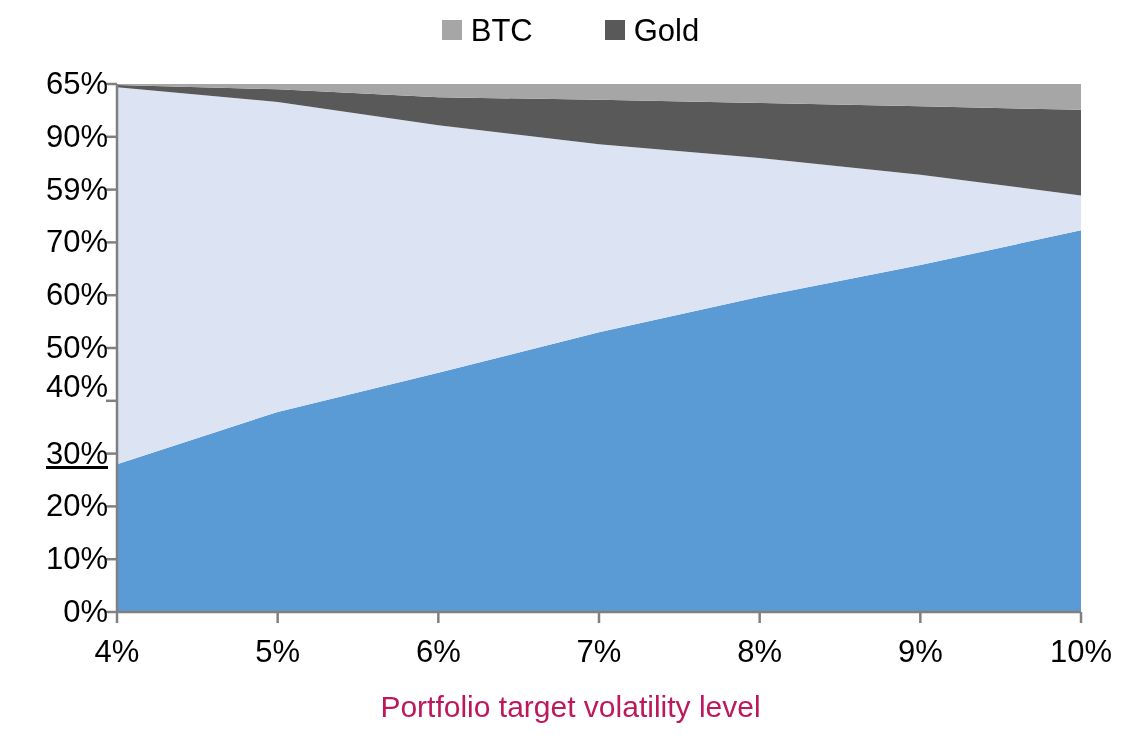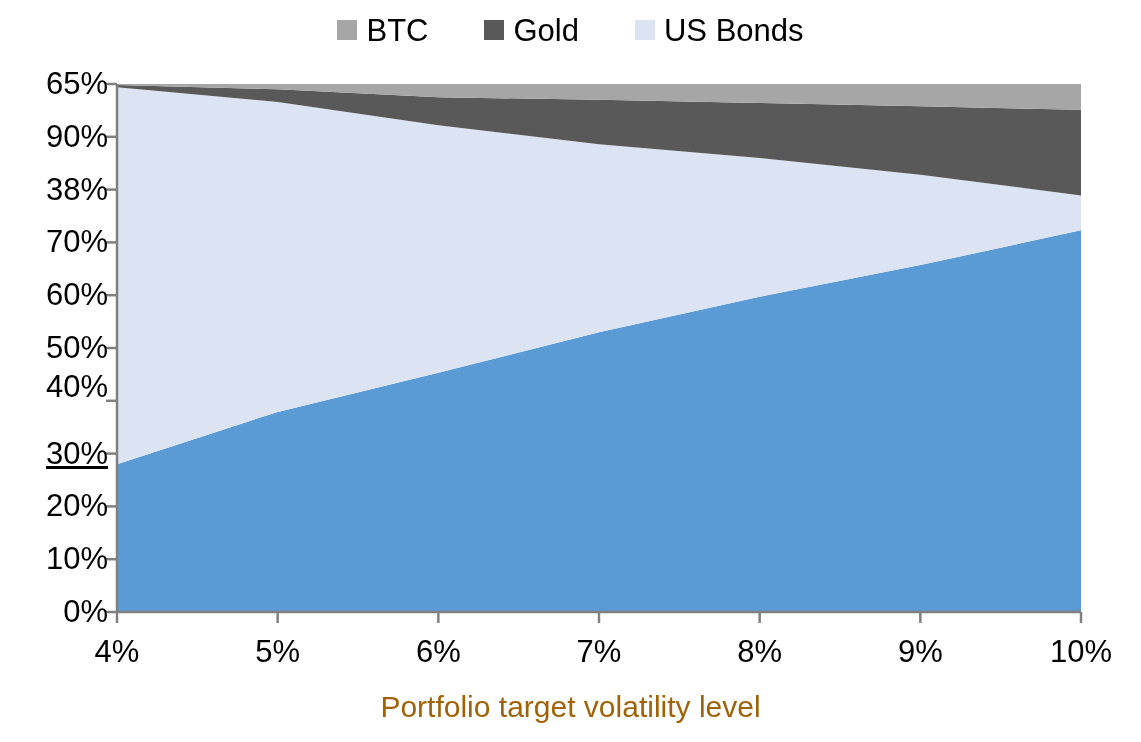--- a/index.html
+++ b/index.html
@@ -24,21 +24,21 @@
   #legend {
     position: absolute;
     left: 0;
     top: 8px;
     width: 1141px;
     height: 44px;
     display: flex;
     flex-direction: row;
     align-items: center;
     justify-content: center;
-    gap: 0px;
+    gap: 16px;
   }
   .legend-entry {
     display: flex;
     flex-direction: row;
     align-items: center;
     margin-right: 56px;
   }
   .legend-entry:last-child { margin-right: 0; }
   .legend-swatch {
     width: 20px;
@@ -103,40 +103,36 @@
     transform: translateX(-50%);
   }
   #xaxis-title {
     position: absolute;
     left: 0;
     top: 690px;
     width: 1141px;
     text-align: center;
     font-size: 30px;
     line-height: 34px;
-    color: #a16207;
+    color: #be185d;
   }
 </style>
 </head>
 <body>
 
 <div id="chart-root">
 
   <div id="legend">
       <div class="legend-entry">
         <span class="legend-swatch" style="background: rgb(166, 166, 166);"></span>
         <span class="legend-label">BTC</span>
       </div>
       <div class="legend-entry">
         <span class="legend-swatch" style="background: rgb(89, 89, 89);"></span>
         <span class="legend-label">Gold</span>
-      </div>
-      <div class="legend-entry">
-        <span class="legend-swatch" style="background: rgb(220, 227, 242);"></span>
-        <span class="legend-label">US Bonds</span>
       </div>
     </div>
 
   <div id="plot-wrap">
     <svg id="plot-svg" width="1141" height="742">
         <path d="M 117 464.15999999999997 L 277.66666666666663 411.88800000000003 L 438.3333333333333 372.81600000000003 L 599 332.15999999999997 L 759.6666666666666 296.784 L 920.3333333333334 265.104 L 1081 230.25600000000003 L 1081 612 L 920.3333333333334 612 L 759.6666666666666 612 L 599 612 L 438.3333333333333 612 L 277.66666666666663 612 L 117 612 Z" fill="#5B9BD5" stroke="none"></path>
         <path d="M 117 87.16799999999989 L 277.66666666666663 101.952 L 438.3333333333333 125.18400000000003 L 599 144.19200000000006 L 759.6666666666666 157.92000000000002 L 920.3333333333334 174.81599999999997 L 1081 195.40800000000002 L 1081 230.25600000000003 L 920.3333333333334 265.104 L 759.6666666666666 296.784 L 599 332.15999999999997 L 438.3333333333333 372.81600000000003 L 277.66666666666663 411.88800000000003 L 117 464.15999999999997 Z" fill="#DCE3F2" stroke="none"></path>
         <path d="M 117 85.05599999999993 L 277.66666666666663 89.27999999999997 L 438.3333333333333 97.20000000000005 L 599 99.84000000000003 L 759.6666666666666 103.00799999999998 L 920.3333333333334 106.17599999999999 L 1081 109.87200000000001 L 1081 195.40800000000002 L 920.3333333333334 174.81599999999997 L 759.6666666666666 157.92000000000002 L 599 144.19200000000006 L 438.3333333333333 125.18400000000003 L 277.66666666666663 101.952 L 117 87.16799999999989 Z" fill="#595959" stroke="none"></path>
         <path d="M 117 83.99999999999989 L 277.66666666666663 84 L 438.3333333333333 84.00000000000011 L 599 84 L 759.6666666666666 84 L 920.3333333333334 83.99999999999989 L 1081 84 L 1081 109.87200000000001 L 920.3333333333334 106.17599999999999 L 759.6666666666666 103.00799999999998 L 599 99.84000000000003 L 438.3333333333333 97.20000000000005 L 277.66666666666663 89.27999999999997 L 117 85.05599999999993 Z" fill="#A6A6A6" stroke="none"></path>
         <line x1="117" y1="84" x2="117" y2="612" stroke="#808080" stroke-width="2.5"></line>
@@ -164,21 +160,21 @@
 
   <div id="ytick-labels">
       <div class="ytick-label" style="top: 596px;">0%</div>
       <div class="ytick-label" style="top: 543.2px;">10%</div>
       <div class="ytick-label" style="top: 490.4px;">20%</div>
       <div class="ytick-label" style="top: 437.6px; text-decoration: underline;">30%</div>
       <div class="ytick-label" style="top: 371px;">40%</div>
       <div class="ytick-label" style="top: 332px;">50%</div>
       <div class="ytick-label" style="top: 279.2px;">60%</div>
       <div class="ytick-label" style="top: 226.4px;">70%</div>
-      <div class="ytick-label" style="top: 173.6px;">38%</div>
+      <div class="ytick-label" style="top: 173.6px;">59%</div>
       <div class="ytick-label" style="top: 120.8px;">90%</div>
       <div class="ytick-label" style="top: 68px;">65%</div>
     </div>
 
   <div id="xtick-labels">
       <div class="xtick-label" style="left: 117px; top: 636px;">4%</div>
       <div class="xtick-label" style="left: 277.667px; top: 636px;">5%</div>
       <div class="xtick-label" style="left: 438.333px; top: 636px;">6%</div>
       <div class="xtick-label" style="left: 599px; top: 636px;">7%</div>
       <div class="xtick-label" style="left: 759.667px; top: 636px;">8%</div>

